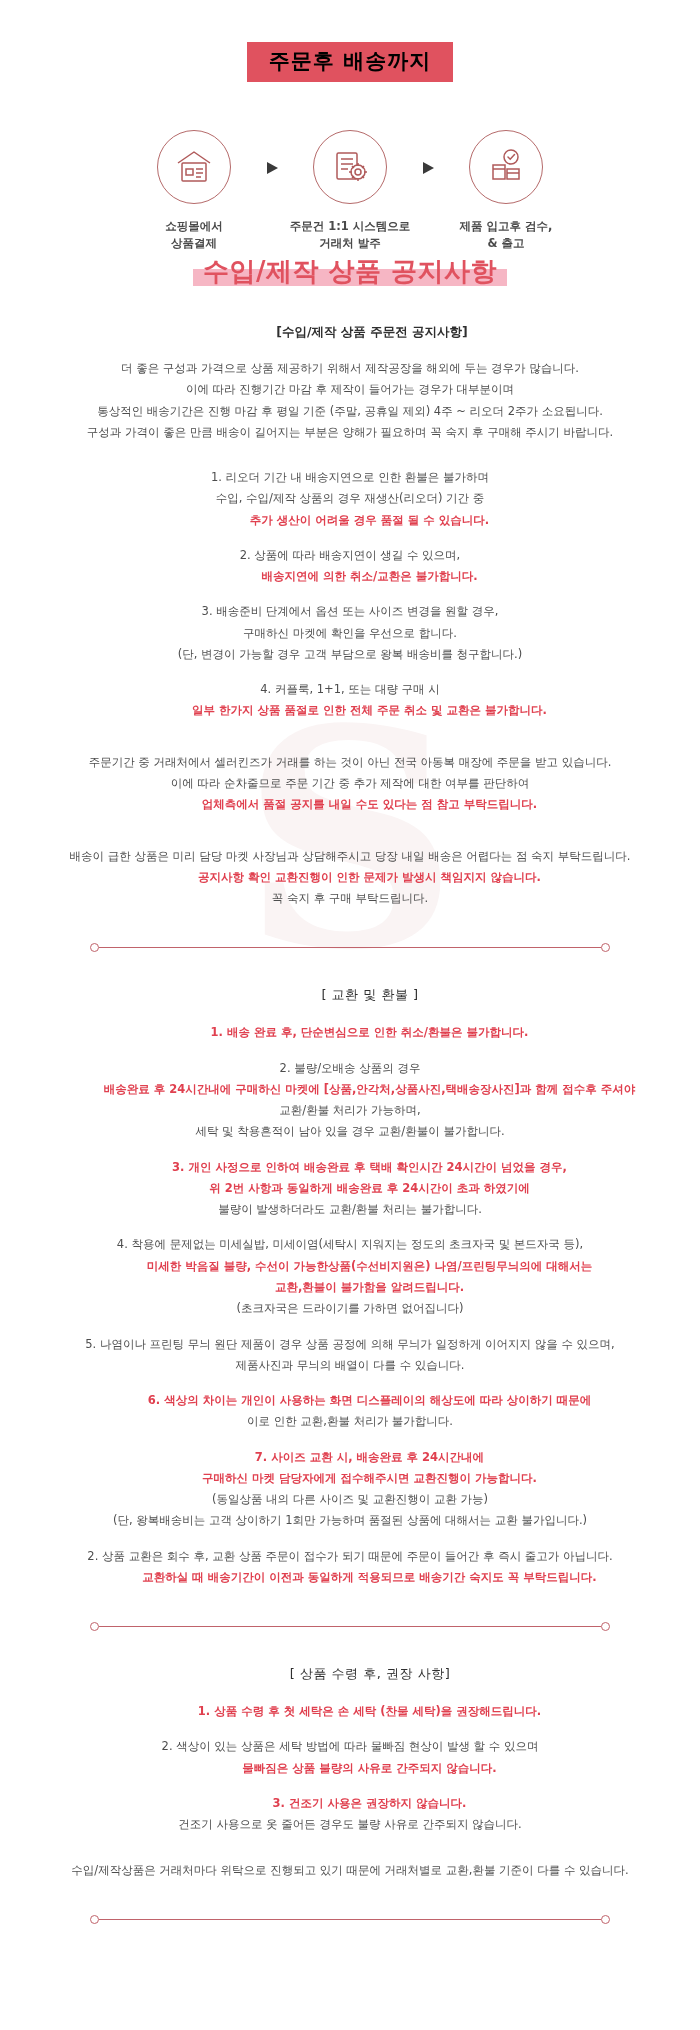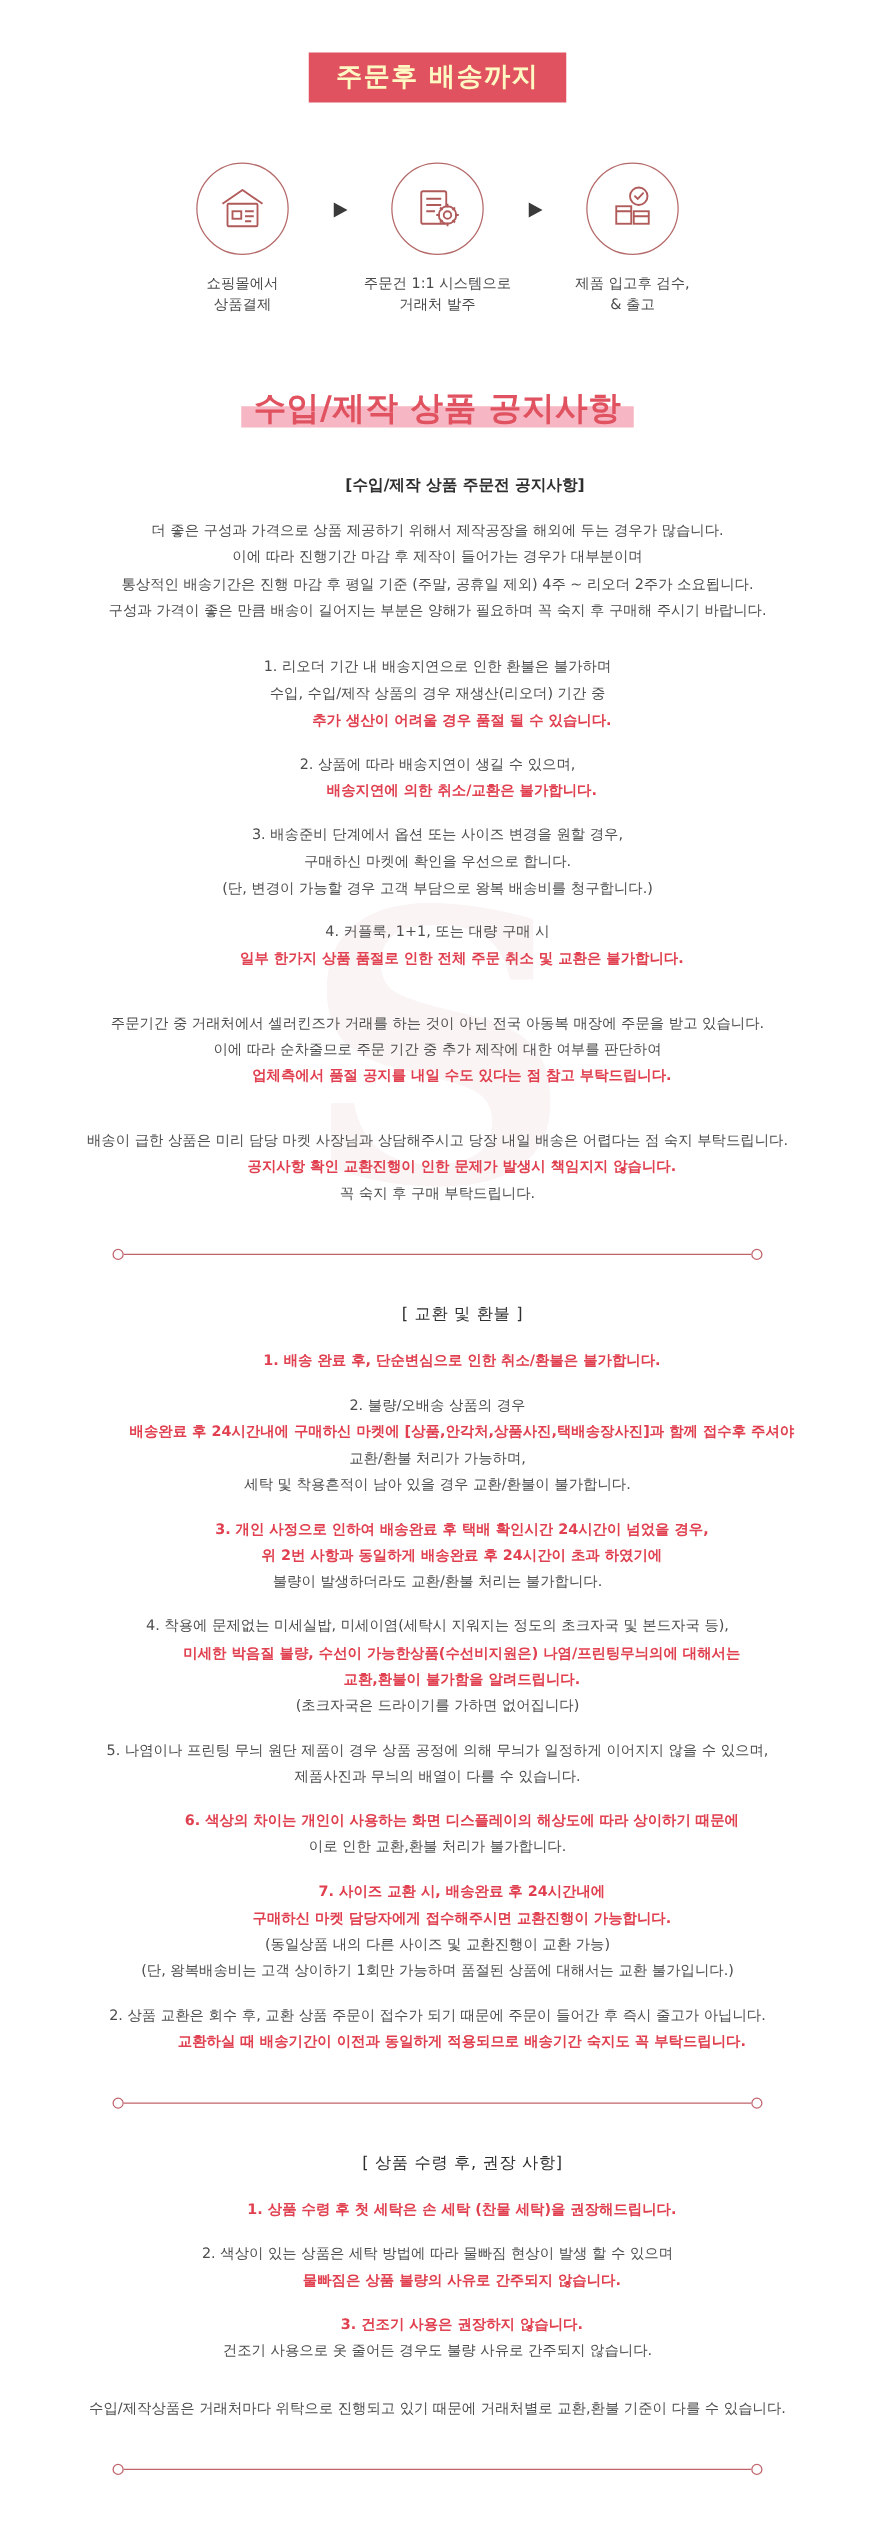--- a/index.html
+++ b/index.html
@@ -36,21 +36,21 @@
 
   
   .top-banner{
     margin:42px auto 0;
     width:206px;
     background:#e0525f;
     text-align:center;
     padding:8px 0 9px;
   }
   .top-banner .t{
-    color:#fef9c3;
+    color:#000000;
     font-size:21px;
     font-weight:700;
     letter-spacing:1px;
     line-height:1.1;
   }
 
   
   .steps{
     margin-top:48px;
     display:flex;
@@ -68,32 +68,31 @@
     border:1.5px solid #b56a6a;
     border-radius:50%;
     display:flex;align-items:center;justify-content:center;
     box-sizing:border-box;
   }
   .step .cap{
     margin-top:14px;
     font-size:11.5px;
     line-height:1.5;
     color:#4a4a4a;
-    font-weight:400;
+    font-weight:700;
   }
   .arrow{
     width:26px;
     display:flex;align-items:center;justify-content:center;
     margin-top:30px;
   }
   .arrow svg{display:block;}
 
   
   .headline-wrap{
-    margin-top:56px;
     text-align:center;
     position:relative;
   }
   .headline-bar{
     display:inline-block;
     position:relative;
     padding:0 10px;
   }
   .headline-bar .hl{
     position:absolute;

